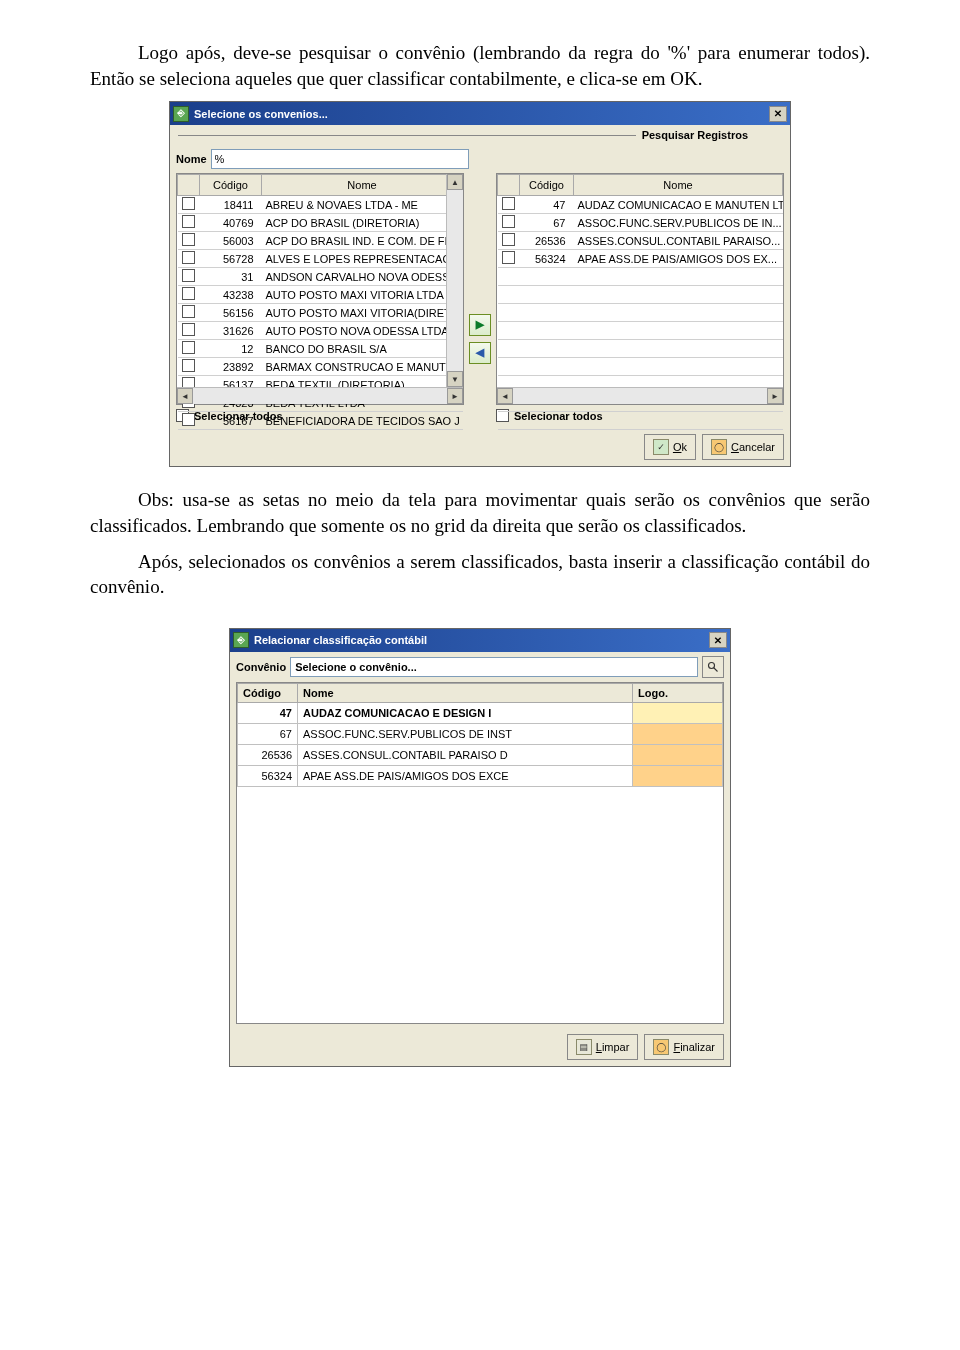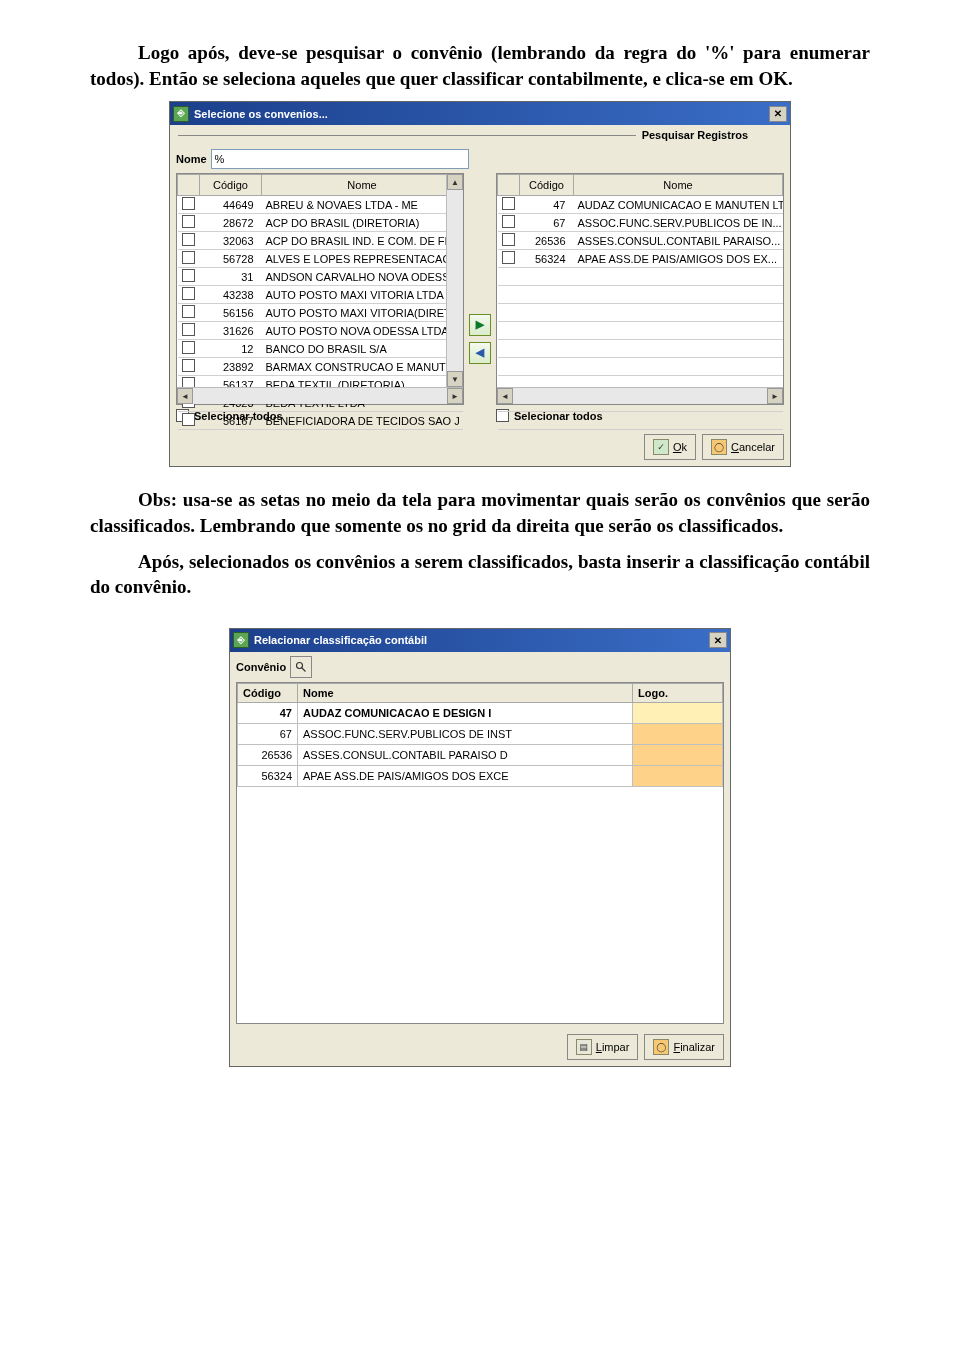--- a/index.html
+++ b/index.html
@@ -9,21 +9,20 @@
     background: #fff;
     margin: 0;
     padding: 40px 90px 40px 90px;
     width: 960px;
     box-sizing: border-box;
   }
   .para {
     text-align: justify;
     line-height: 1.35;
     margin: 0 0 10px 0;
-    font-weight: bold;
   }
   .indent {
     text-indent: 48px;
   }
 
   
   .dlg {
     border: 1px solid #666;
     background: #ece9d8;
     font-family: Tahoma, Arial, sans-serif;
@@ -293,31 +292,31 @@
             <thead>
               <tr>
                 <th></th>
                 <th>Código</th>
                 <th>Nome</th>
               </tr>
             </thead>
             <tbody id="grid-left">
                   <tr>
                     <td class="chkcell"><span class="chk"></span></td>
-                    <td class="code">44649</td>
+                    <td class="code">18411</td>
                     <td>ABREU &amp; NOVAES LTDA - ME</td>
                   </tr>
                   <tr>
                     <td class="chkcell"><span class="chk"></span></td>
-                    <td class="code">28672</td>
+                    <td class="code">40769</td>
                     <td>ACP DO BRASIL (DIRETORIA)</td>
                   </tr>
                   <tr>
                     <td class="chkcell"><span class="chk"></span></td>
-                    <td class="code">32063</td>
+                    <td class="code">56003</td>
                     <td>ACP DO BRASIL IND. E COM. DE FITA</td>
                   </tr>
                   <tr>
                     <td class="chkcell"><span class="chk"></span></td>
                     <td class="code">56728</td>
                     <td>ALVES E LOPES REPRESENTACAO C</td>
                   </tr>
                   <tr>
                     <td class="chkcell"><span class="chk"></span></td>
                     <td class="code">31</td>
@@ -505,20 +504,21 @@
 <div class="dlg dlg2 dlg2box">
   <div class="titlebar">
     <span class="appicon">⎆</span>
     <span>Relacionar classificação contábil</span>
     <span class="spacer"></span>
     <span class="closebtn">✕</span>
   </div>
   <div class="dlg-body">
     <div class="row">
       <span class="lbl-bold">Convênio</span>
+      <div class="selbox">Selecione o convênio...</div>
       <div class="magbtn">
         <svg viewBox="0 0 16 16">
               <circle cx="6" cy="6" r="4" fill="none" stroke="#333" stroke-width="1.5"></circle>
               <line x1="9" y1="9" x2="14" y2="14" stroke="#333" stroke-width="1.5"></line>
             </svg>
       </div>
     </div>
 
     <div class="grid2-wrap">
       <table class="grid2">

